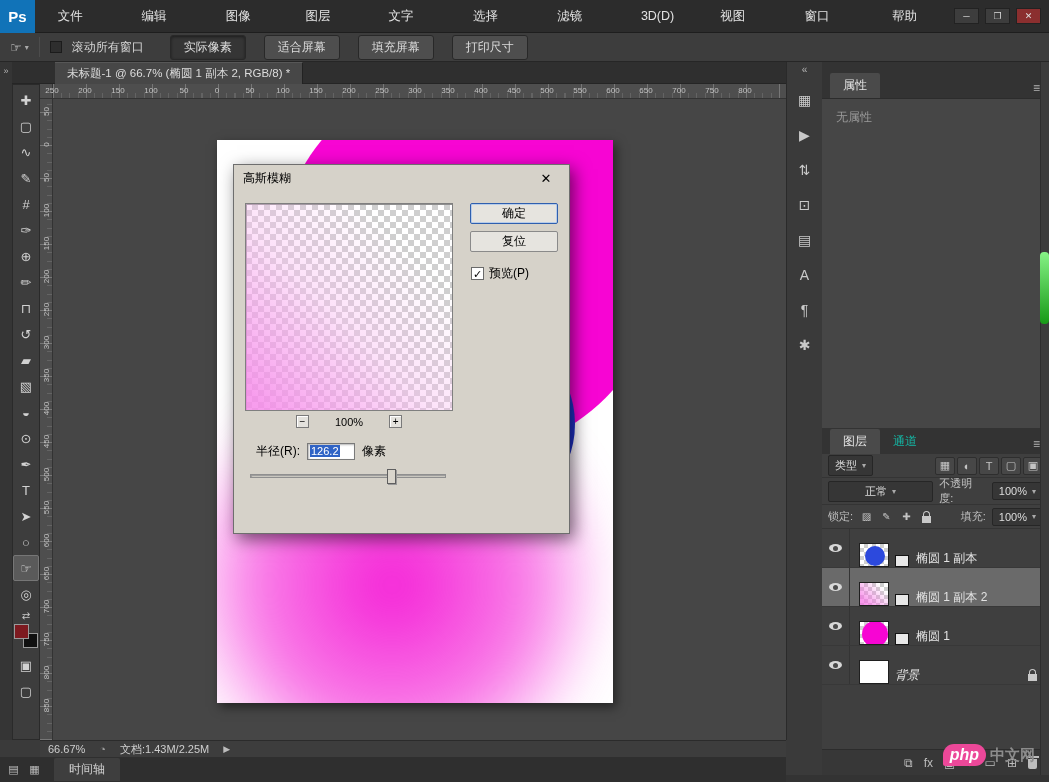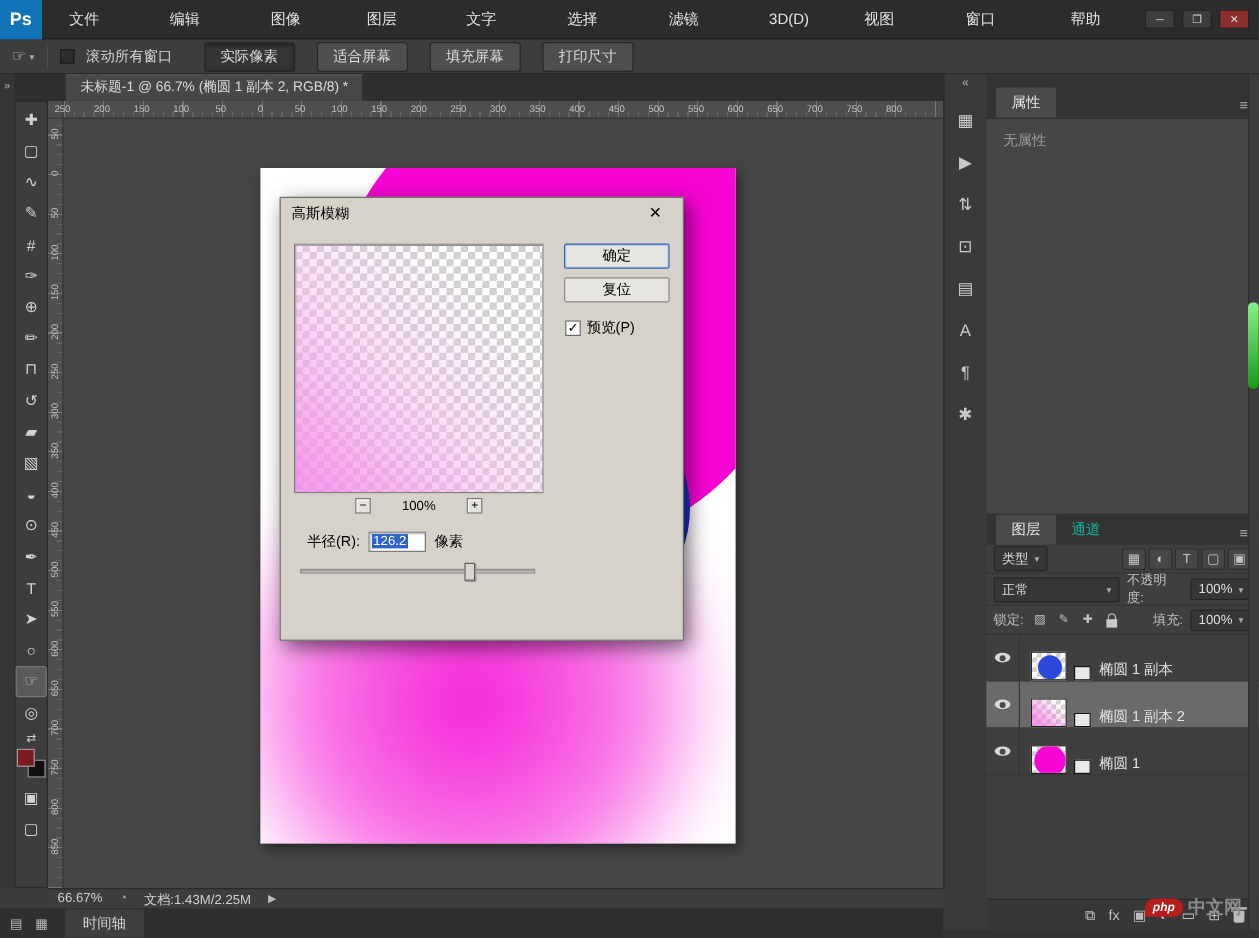--- a/index.html
+++ b/index.html
@@ -88,21 +88,21 @@
   .pmenu{margin-left:auto;color:#b5b5b5;padding:0 9px 3px 0;font-size:12px}
   #props{position:absolute;left:0;top:0;right:0;height:366px}
   #props .ptabs{height:36px;padding-top:10px}
   .pbody{background:#464646;height:330px;border-top:1px solid #2c2c2c;padding:10px 14px;color:#9a9a9a;font-size:12px}
   #layerspanel{position:absolute;left:0;top:366px;right:0;bottom:0}
   .filter-row{height:24px;background:#3f3f3f;display:flex;align-items:center;padding:0 6px;gap:3px;border-bottom:1px solid #343434}
   .combo{background:#363636;border:1px solid #262626;border-radius:2px;color:#ddd;font-size:11px;display:flex;align-items:center;gap:5px;padding:2px 6px;cursor:default}
   .ficon{width:20px;height:18px;display:flex;align-items:center;justify-content:center;color:#c4c4c4;font-size:11px;background:#474747;border:1px solid #2e2e2e;border-radius:2px}
   #filter-icons{display:flex;gap:2px;margin-left:auto}
   .blend-row{height:27px;display:flex;align-items:center;padding:0 6px;gap:6px;border-bottom:1px solid #343434}
-  .blend-row .combo.wide{width:106px;justify-content:space-between}
+  .blend-row .combo.wide{width:106px;justify-content:center}
   .small-label{font-size:11px;color:#c0c0c0}
   .lock-row{height:24px;display:flex;align-items:center;padding:0 6px;gap:6px;border-bottom:1px solid #343434}
   #lock-icons{display:flex;gap:5px}
   .lrow-ico{width:15px;height:15px;display:flex;align-items:center;justify-content:center;color:#c4c4c4;font-size:10px}
   .layer-row{height:39px;display:flex;align-items:flex-end;border-bottom:1px solid #383838;background:#3f3f3f}
   .layer-row.selected{background:#6a6a6a}
   .eye-cell{width:28px;height:100%;border-right:1px solid #343434;display:flex;align-items:center;justify-content:center}
   .eye{width:13px;height:8px;background:#d8d8d8;border-radius:50%;position:relative}
   .eye::after{content:"";position:absolute;left:4px;top:1.5px;width:5px;height:5px;border-radius:50%;background:#4a4a4a}
   .thumb{width:30px;height:24px;margin:0 6px 0 9px;border:1px solid #1f1f1f;position:relative;overflow:hidden;background-size:8px 8px;background-position:0 0,4px 4px}
@@ -124,21 +124,21 @@
 
   
   #statusbar{position:absolute;left:40px;top:740px;width:746px;height:17px;background:#3d3d3d;border-top:1px solid #2b2b2b;display:flex;align-items:center;gap:14px;padding:0 8px;color:#cfcfcf;font-size:11px}
   #timelinebar{position:absolute;left:0;top:757px;width:786px;height:25px;background:#2f2f2f;display:flex;align-items:center}
   .corner-ico{width:15px;height:16px;margin-left:6px;color:#b9b9b9;font-size:11px;display:flex;align-items:center;justify-content:center}
   .tl-tab{margin-left:12px;background:#3e3e3e;color:#cfcfcf;font-size:12px;padding:3px 15px;border-radius:2px 2px 0 0}
   #bottomfill{position:absolute;left:786px;top:775px;width:263px;height:7px;background:#333}
 
   
   #watermark{position:absolute;right:14px;bottom:16px;z-index:70;display:flex;align-items:center;gap:4px}
-  .php-badge{background:#b91c1c;color:#fff;font-weight:bold;font-style:italic;font-size:10px;padding:2px 7px;border-radius:11px 11px 11px 2px}
+  .php-badge{background:#ec4899;color:#fff;font-weight:bold;font-style:italic;font-size:16px;padding:2px 7px;border-radius:11px 11px 11px 2px}
   .wm-text{color:#8c8c8c;font-weight:bold;font-size:15px}
   #scrolltrack{position:absolute;right:0;top:62px;width:9px;height:713px;background:#3c3c3c;border-left:1px solid #2e2e2e;z-index:60}
   #scrollthumb{position:absolute;right:0;top:252px;width:9px;height:72px;background:linear-gradient(#86f286,#179a17);border-radius:4px;z-index:61}
 </style>
 </head>
 <body>
 
 <div id="menubar">
   <div class="ps-logo">Ps</div>
   <div id="menu-items" style="display:flex">
@@ -351,20 +351,28 @@
         <div class="layer-row">
           <span class="eye-cell">
             <span class="eye"></span>
           </span>
           <span class="thumb checker">
             <span class="tcircle tmagenta"></span>
           </span>
           <span class="badge"></span>
           <span class="lname">椭圆 1</span>
         </div>
+        <div class="layer-row">
+          <span class="eye-cell">
+            <span class="eye"></span>
+          </span>
+          <span class="thumb twhite"></span>
+          <span class="lname italic">背景</span>
+          <span class="row-lock"><span class="lockshape"></span></span>
+        </div>
       </div>
     <div id="layers-footer">
         <span class="fico">⧉</span>
         <span class="fico">fx</span>
         <span class="fico">▣</span>
         <span class="fico">◐</span>
         <span class="fico">▭</span>
         <span class="fico">⊞</span>
         <span class="fico">
           <span class="trashshape"></span>

